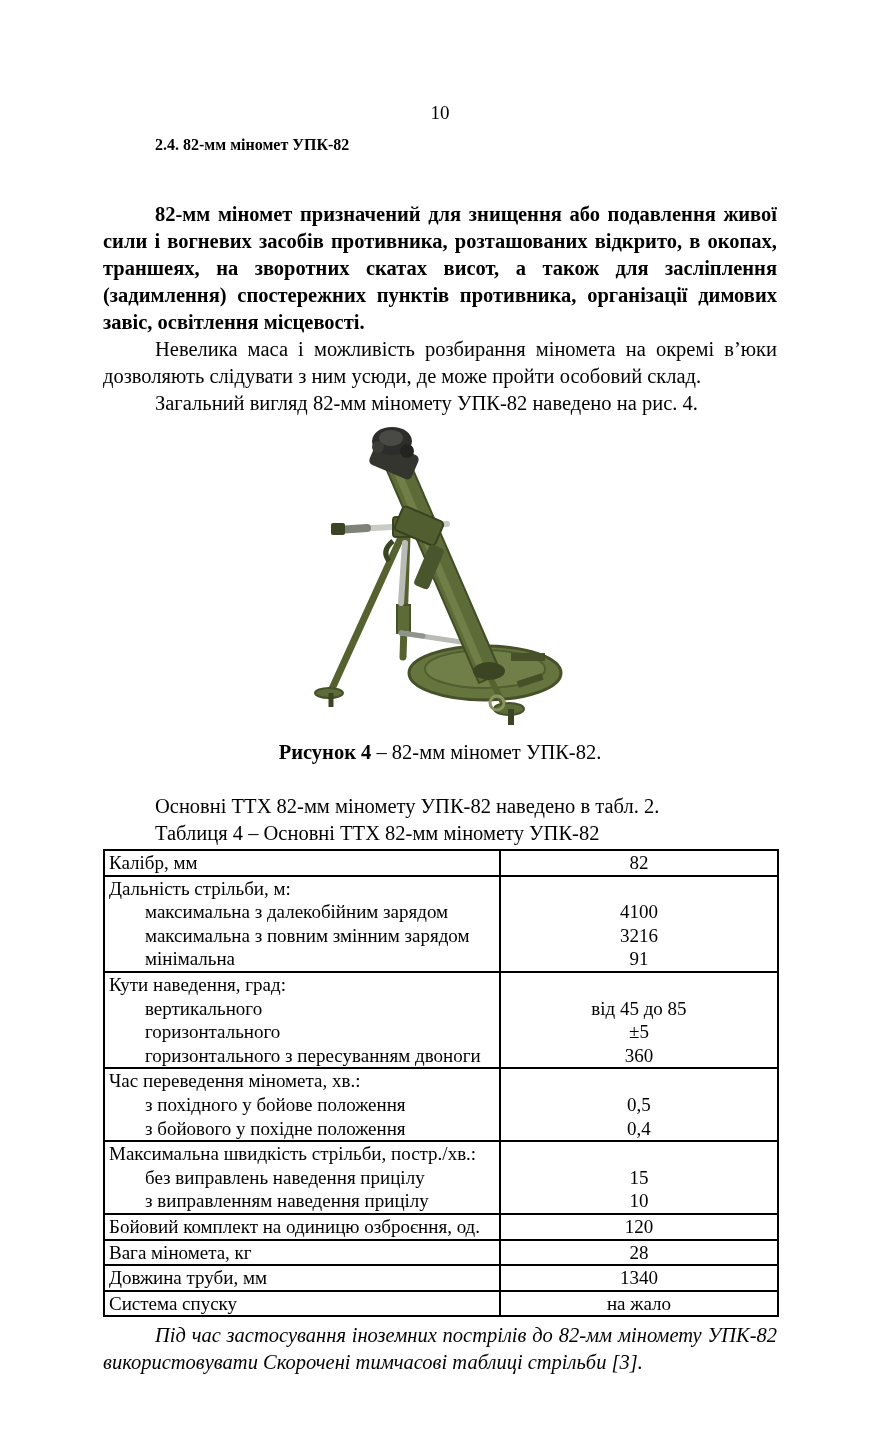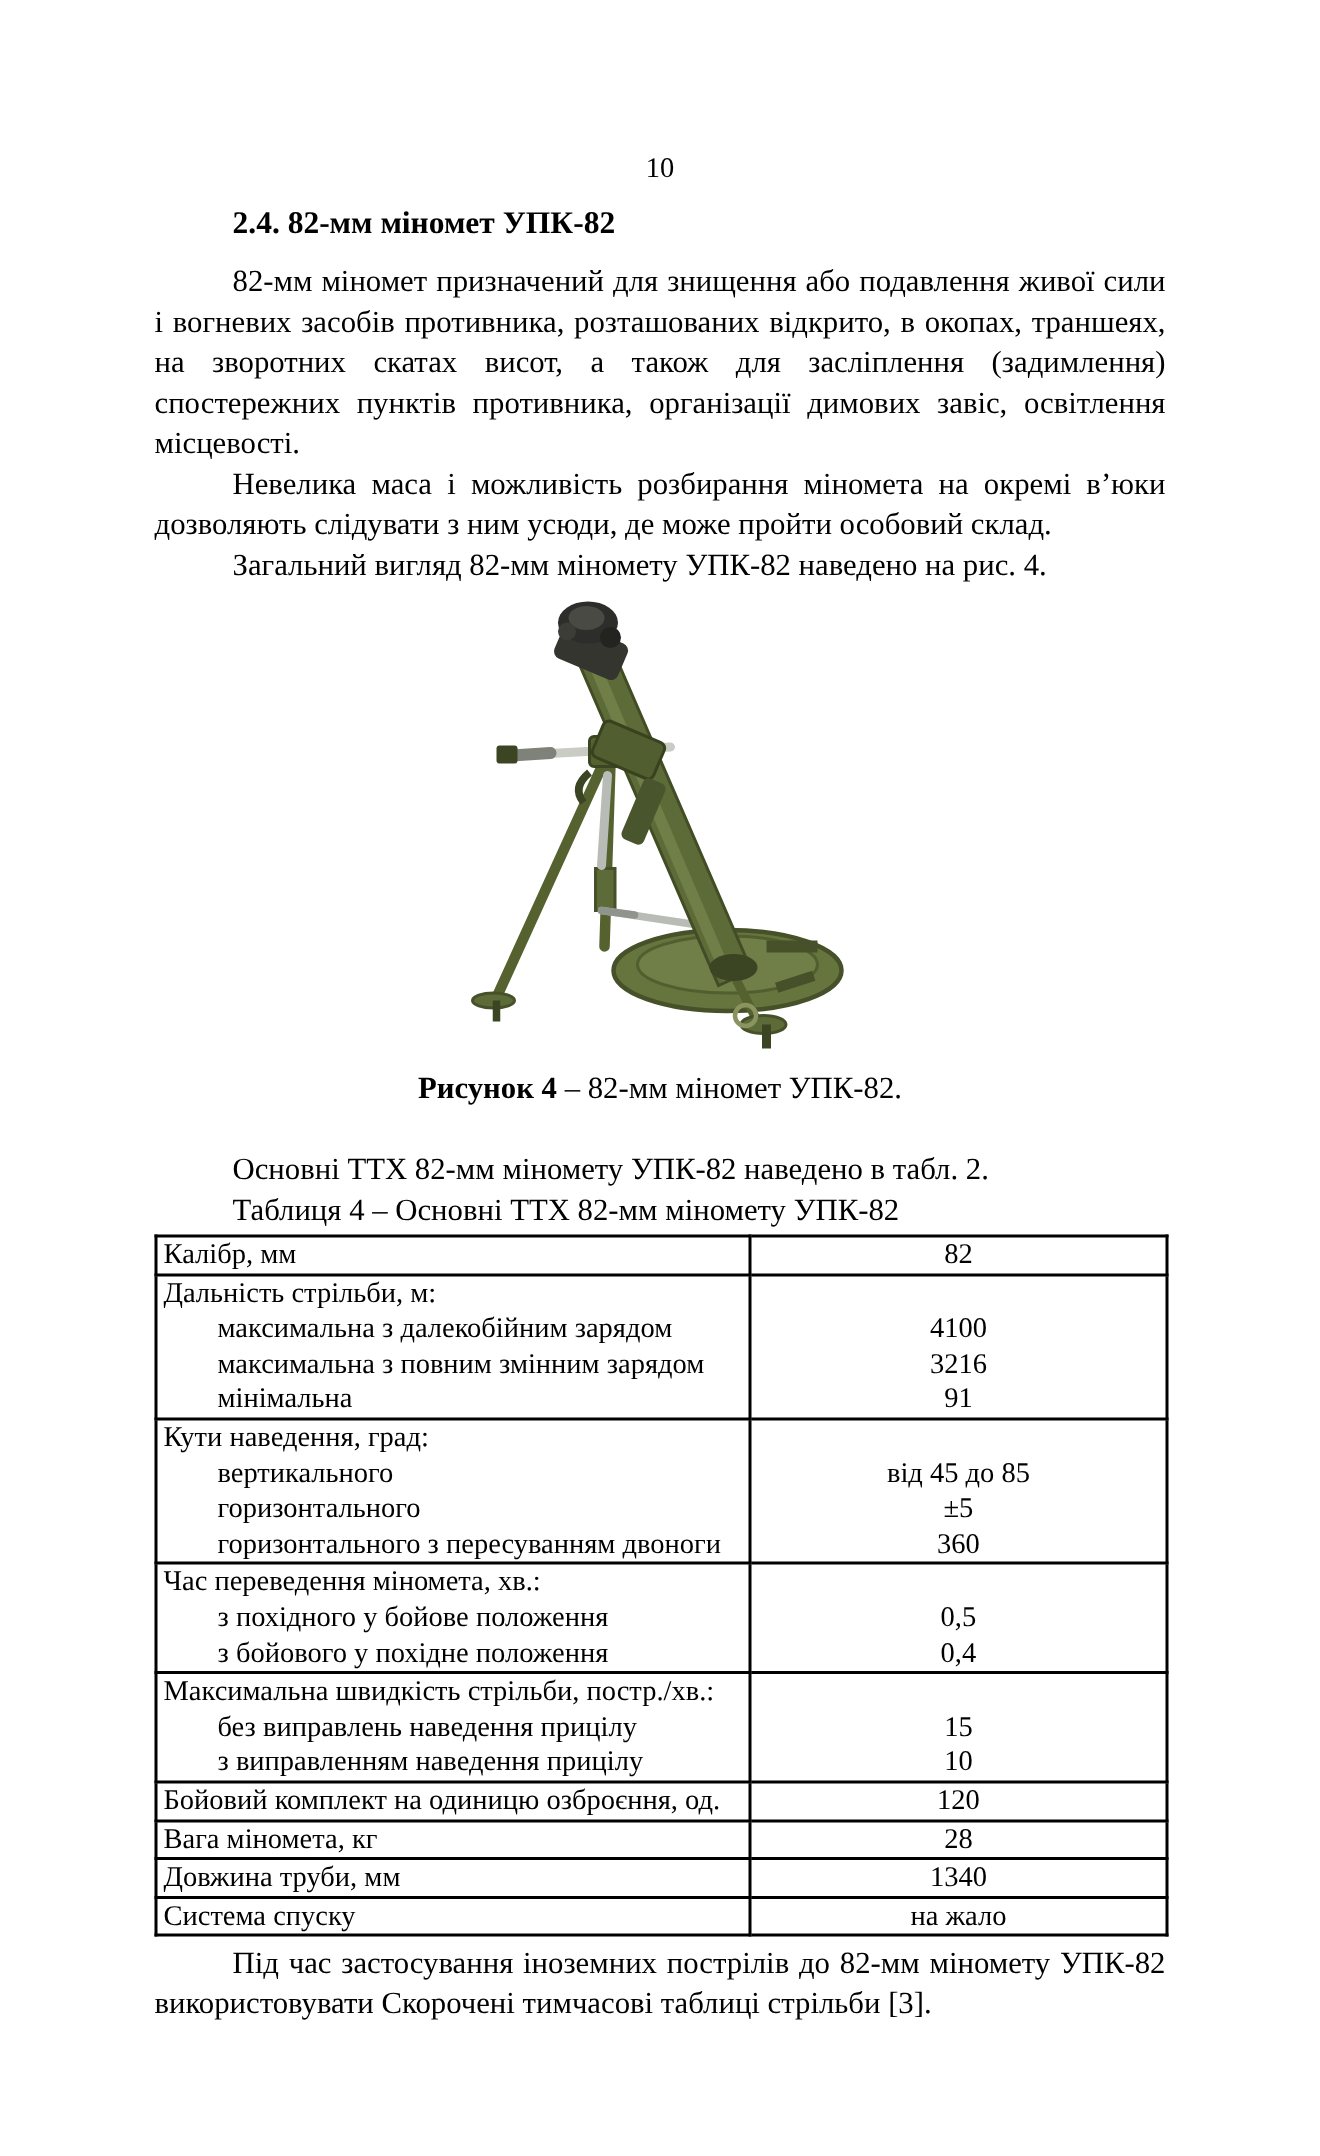--- a/index.html
+++ b/index.html
@@ -19,32 +19,32 @@
     width: 674px;
   }
   .page-number {
     text-align: center;
     font-size: 19px;
     margin-top: 102px;
     margin-bottom: 12px;
   }
   .section-heading {
     font-weight: bold;
-    font-size: 21px;
+    font-size: 16px;
     text-indent: 52px;
     margin: 10px 0 0 0;
   }
   .body-par {
     font-size: 20.5px;
     line-height: 27px;
     text-align: justify;
     text-indent: 52px;
     margin: 0;
   }
-  .par-first { margin-top: 14px; }
+  .par-first { margin-top: 47px; font-weight: bold; }
   .no-justify { text-align: left; }
   .figure-wrap {
     text-align: center;
     margin-top: 8px;
     height: 308px;
   }
   .figure-caption {
     text-align: center;
     font-size: 20.5px;
     line-height: 26px;
@@ -72,21 +72,21 @@
   }
   td.param-cell { width: 59%; }
   td.value-cell { width: 41%; }
   .pline, .vline {
     line-height: 23.6px;
     min-height: 23.6px;
     white-space: nowrap;
   }
   .pline.sub { padding-left: 36px; }
   .vline { text-align: center; }
-  .closing-par { margin-top: 5px; }
+  .closing-par { margin-top: 5px; font-style: italic; }
   svg .thin { stroke-linecap: round; }
 </style>
 </head>
 <body>
 
 <div class="content">
 
   <div class="page-number">10</div>
 
   <h2 class="section-heading">2.4. 82-мм міномет УПК-82</h2>

